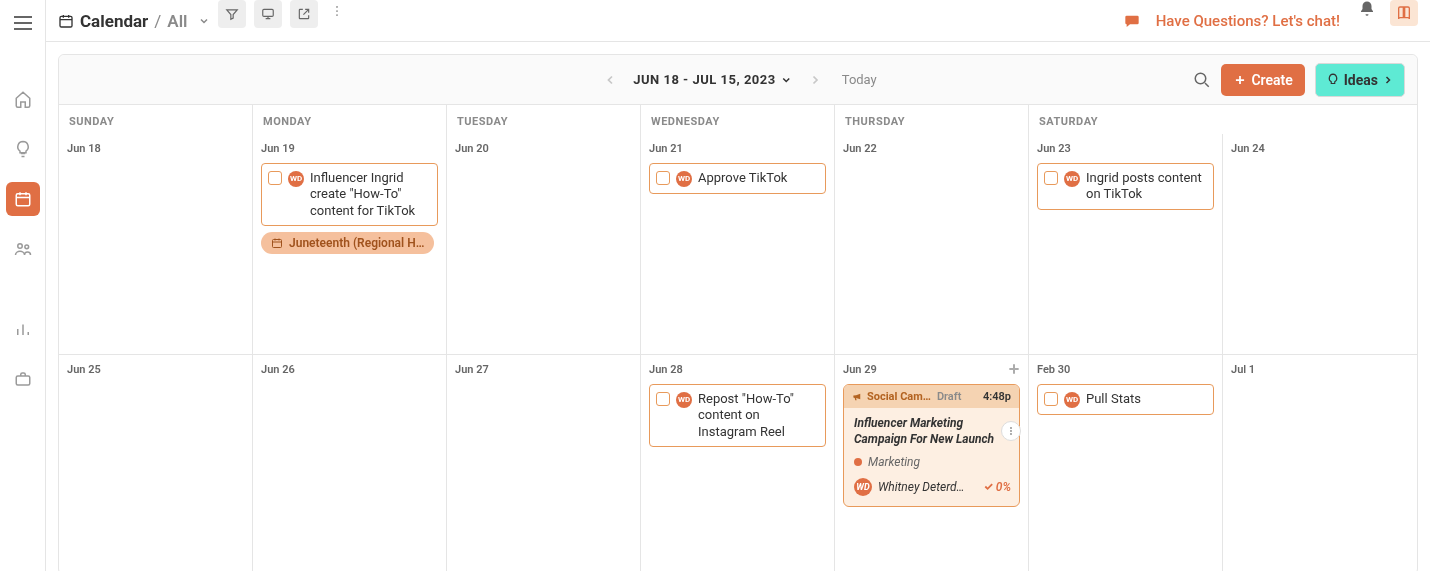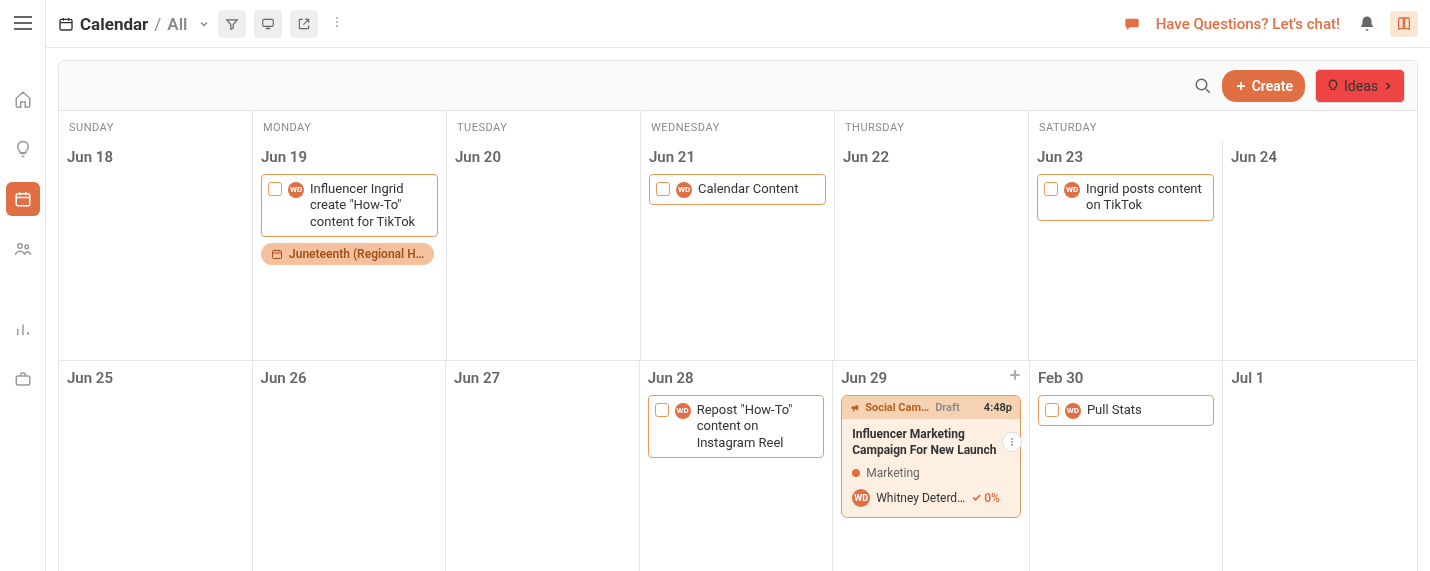--- a/index.html
+++ b/index.html
@@ -65,23 +65,22 @@
   
   .main {
     flex: 1;
     display: flex;
     flex-direction: column;
     min-width: 0;
   }
 
   
   .header {
-    height: 48px;
-    display: flex;
-    align-items: center;
+    height: 42px;
+    display: flex;
     padding: 0 12px;
     border-bottom: 1px solid var(--border);
     gap: 8px;
   }
   .breadcrumb {
     display: flex;
     align-items: center;
     gap: 6px;
     font-size: 17px;
     font-weight: 700;
@@ -193,69 +192,69 @@
     gap: 10px;
   }
   .tb-search {
     color: var(--text-light);
     cursor: pointer;
     display:inline-flex;
   }
   .create-btn {
     background: var(--orange);
     color: #fff;
-    border-radius: 14px;
+    border-radius: 5px;
     padding: 8px 12px;
     display: inline-flex;
     align-items: center;
     gap: 4px;
     font-weight: 600;
     cursor: pointer;
     font-size: 14px;
   }
   .ideas-btn {
-    background: #ef4444;
+    background: #5eead4;
     border: 1px solid #d9d9d9;
     border-radius: 5px;
     padding: 8px 10px;
     display: inline-flex;
     align-items: center;
     gap: 4px;
-    font-weight: 400;
+    font-weight: 700;
     cursor: pointer;
     color: var(--text);
     font-size: 14px;
   }
 
   
   .grid {
     display: grid;
     grid-template-columns: repeat(7, 1fr);
   }
   .dow {
     padding: 10px 18px 6px 10px;
     font-size: 11px;
-    font-weight: 400;
+    font-weight: 700;
     color: var(--text-muted);
     letter-spacing: .5px;
     border-right: 1px solid var(--border);
   }
   .dow:last-child { border-right: none; }
 
   .cell {
     border-right: 1px solid var(--border);
     border-top: 1px solid var(--border);
     min-height: 220px;
     padding: 8px;
     position: relative;
   }
   .cell:last-child { border-right: none; }
   .row-first .cell { border-top: none; }
   .date-label {
-    font-size: 15px;
+    font-size: 11px;
     font-weight: 600;
     color: var(--text-light);
     margin-bottom: 8px;
   }
   .add-icon {
     position: absolute;
     top: 6px;
     right: 6px;
     color: var(--text-muted);
     opacity: 0.7;
@@ -357,24 +356,25 @@
   .camp-status {
     color: var(--text-muted);
     font-weight: 600;
   }
   .camp-time {
     margin-left: auto;
     font-weight: 600;
     color: var(--text);
   }
   .camp-body {
-    padding: 8px 20px 10px 10px;
+    padding: 8px 8px 10px 10px;
     display: flex;
     flex-direction: column;
     gap: 8px;
+    font-style: italic;
   }
   .camp-title {
     font-weight: 700;
     color: var(--text);
     line-height: 1.3;
   }
   .camp-tag {
     display: flex;
     align-items: center;
     gap: 6px;
@@ -527,20 +527,39 @@
       <span class="book-btn">
         <svg width="16" height="16" viewBox="0 0 24 24" fill="none" stroke="currentColor" stroke-width="2">
             <path d="M4 5a2 2 0 0 1 2-2h5v16H6a2 2 0 0 0-2 2zM20 5a2 2 0 0 0-2-2h-5v16h5a2 2 0 0 1 2 2z"></path>
           </svg>
       </span>
     </div>
 
     <div class="cal-wrap">
       <div class="cal-box">
         <div class="cal-toolbar">
+          <div class="tb-center">
+            <span class="tb-nav-arrow">
+              <svg width="14" height="14" viewBox="0 0 24 24" fill="none" stroke="currentColor" stroke-width="3">
+                  <path d="M15 6l-6 6 6 6"></path>
+                </svg>
+            </span>
+            <span class="tb-range">
+              <span>JUN 18 - JUL 15, 2023</span>
+              <svg width="12" height="12" viewBox="0 0 24 24" fill="none" stroke="currentColor" stroke-width="3">
+                  <path d="M6 9l6 6 6-6"></path>
+                </svg>
+            </span>
+            <span class="tb-nav-arrow">
+              <svg width="14" height="14" viewBox="0 0 24 24" fill="none" stroke="currentColor" stroke-width="3">
+                  <path d="M9 6l6 6-6 6"></path>
+                </svg>
+            </span>
+            <span class="tb-today">Today</span>
+          </div>
           <div class="tb-right">
             <span class="tb-search">
               <svg width="18" height="18" viewBox="0 0 24 24" fill="none" stroke="currentColor" stroke-width="2">
                   <circle cx="10" cy="10" r="7"></circle>
                   <path d="M21 21l-5-5"></path>
                 </svg>
             </span>
             <span class="create-btn">
               <svg width="14" height="14" viewBox="0 0 24 24" fill="none" stroke="currentColor" stroke-width="3">
                   <path d="M12 5v14M5 12h14"></path>
@@ -585,21 +604,21 @@
                   <span>Juneteenth (Regional H…</span>
                 </div></div>
               <div class="cell">
                 <div class="date-label">Jun 20</div>
               </div>
               <div class="cell">
                 <div class="date-label">Jun 21</div>
                 <div class="task">
                   <input type="checkbox" style="">
                   <span class="avatar-sm">WD</span>
-                  <span class="task-text">Calendar Content</span>
+                  <span class="task-text">Approve TikTok</span>
                 </div>
               </div>
               <div class="cell">
                 <div class="date-label">Jun 22</div>
               </div>
               <div class="cell">
                 <div class="date-label">Jun 23</div>
                 <div class="task">
                   <input type="checkbox" style="">
                   <span class="avatar-sm">WD</span>

